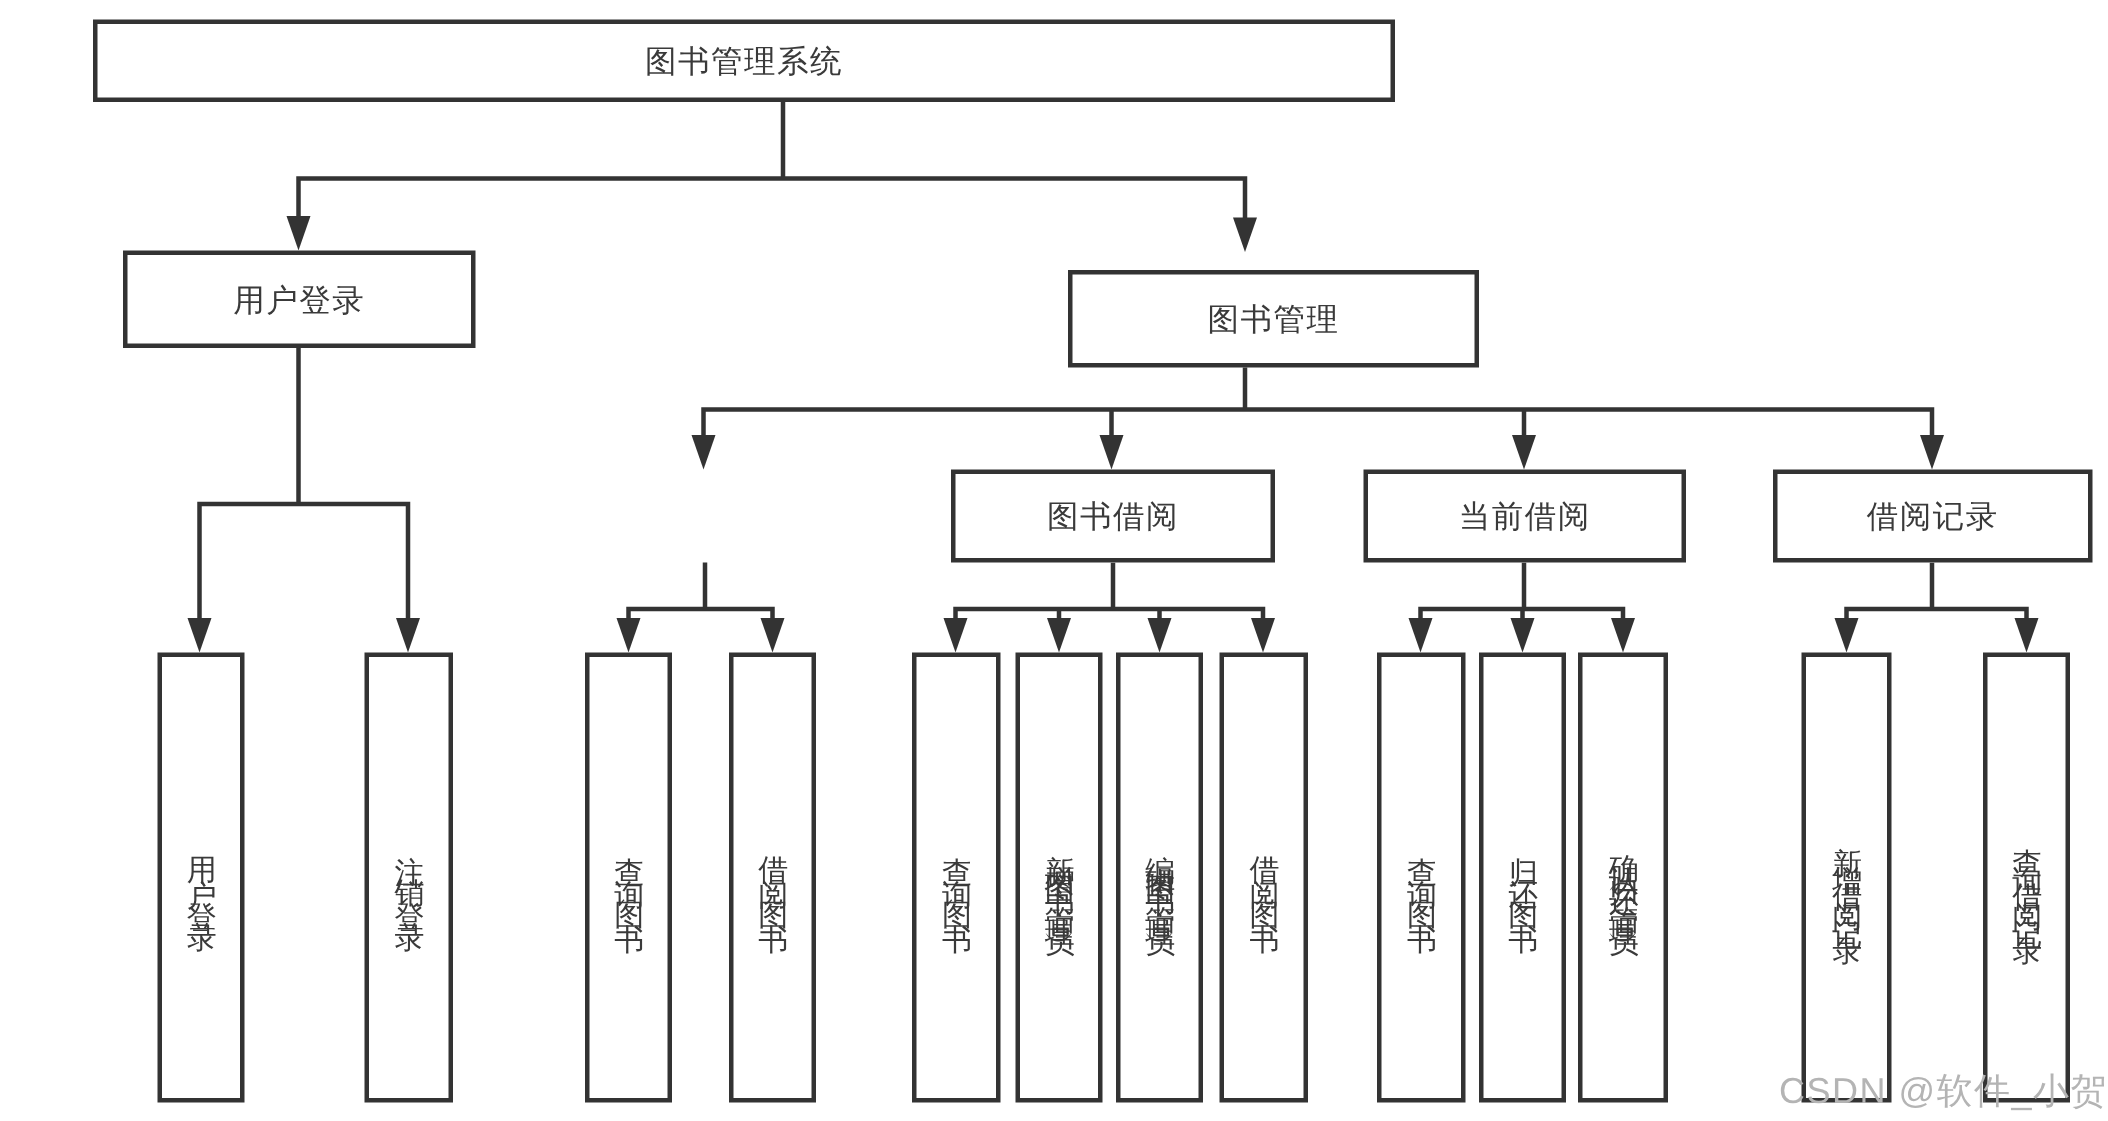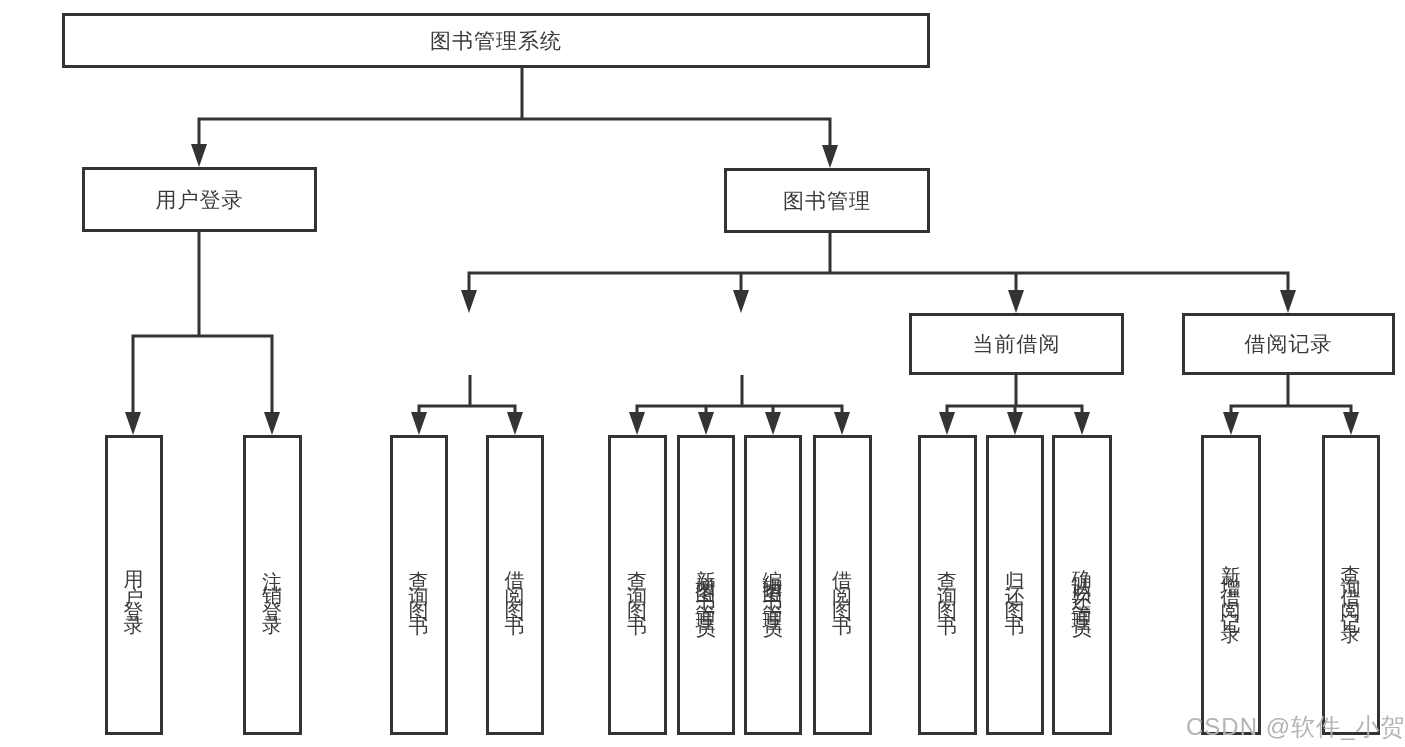--- a/index.html
+++ b/index.html
@@ -100,24 +100,27 @@
     </g>
   </svg>
 
   <div class="node" style="left:21px;top:13px;width:868px;height:55px;margin-left:41px;">
     <span>图书管理系统</span>
   </div>
 
   <div class="node" style="left:82px;top:167px;width:235px;height:65px;">
     <span>用户登录</span>
   </div>
-  <div class="node" style="left:712px;top:168px;width:206px;height:65px;margin-left:12px;">
+  <div class="node" style="left:712px;top:180px;width:274px;height:65px;">
     <span>图书管理</span>
   </div>
 
+  <div class="node" style="left:634px;top:313px;width:216px;height:62px;">
+    <span>图书借阅</span>
+  </div>
   <div class="node" style="left:1182px;top:313px;width:213px;height:62px;">
     <span>借阅记录</span>
   </div>
   <div class="node" style="left:909px;top:313px;width:215px;height:62px;">
     <span>当前借阅</span>
   </div>
 
   <div class="node leaf vt4" style="left:105px;top:435px;width:58px;height:300px;">
     <span>用户登录</span>
   </div>

